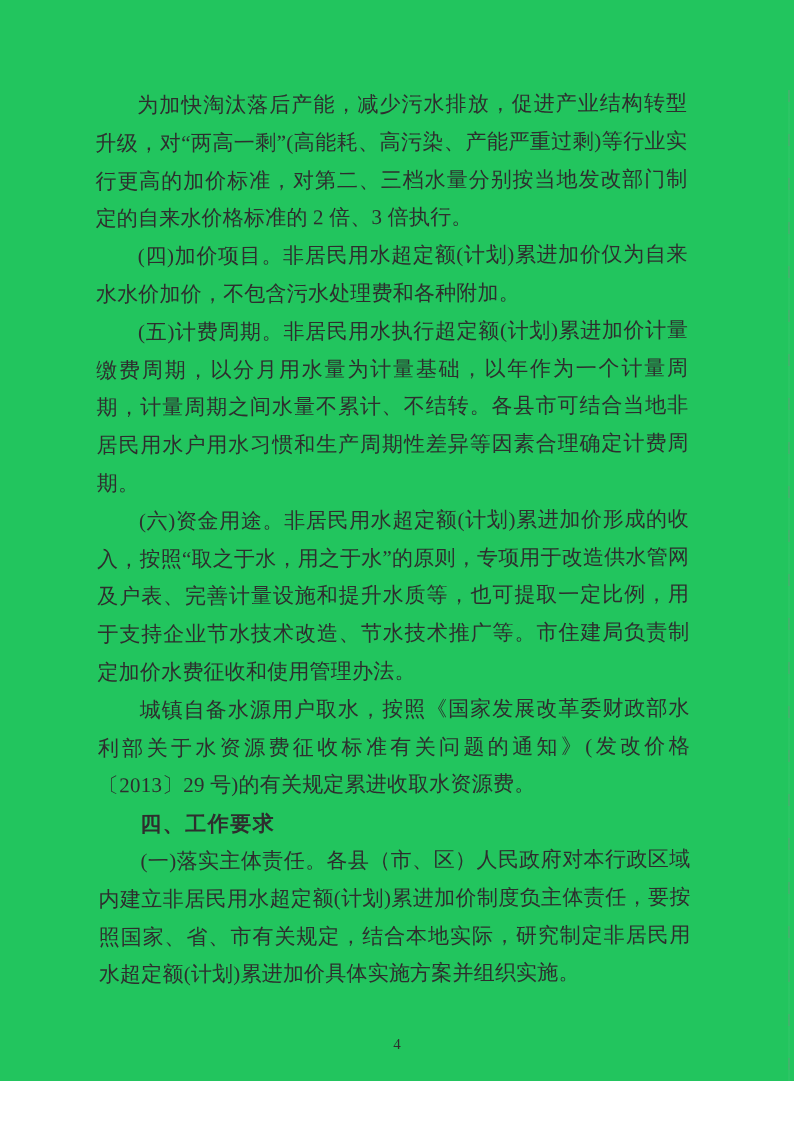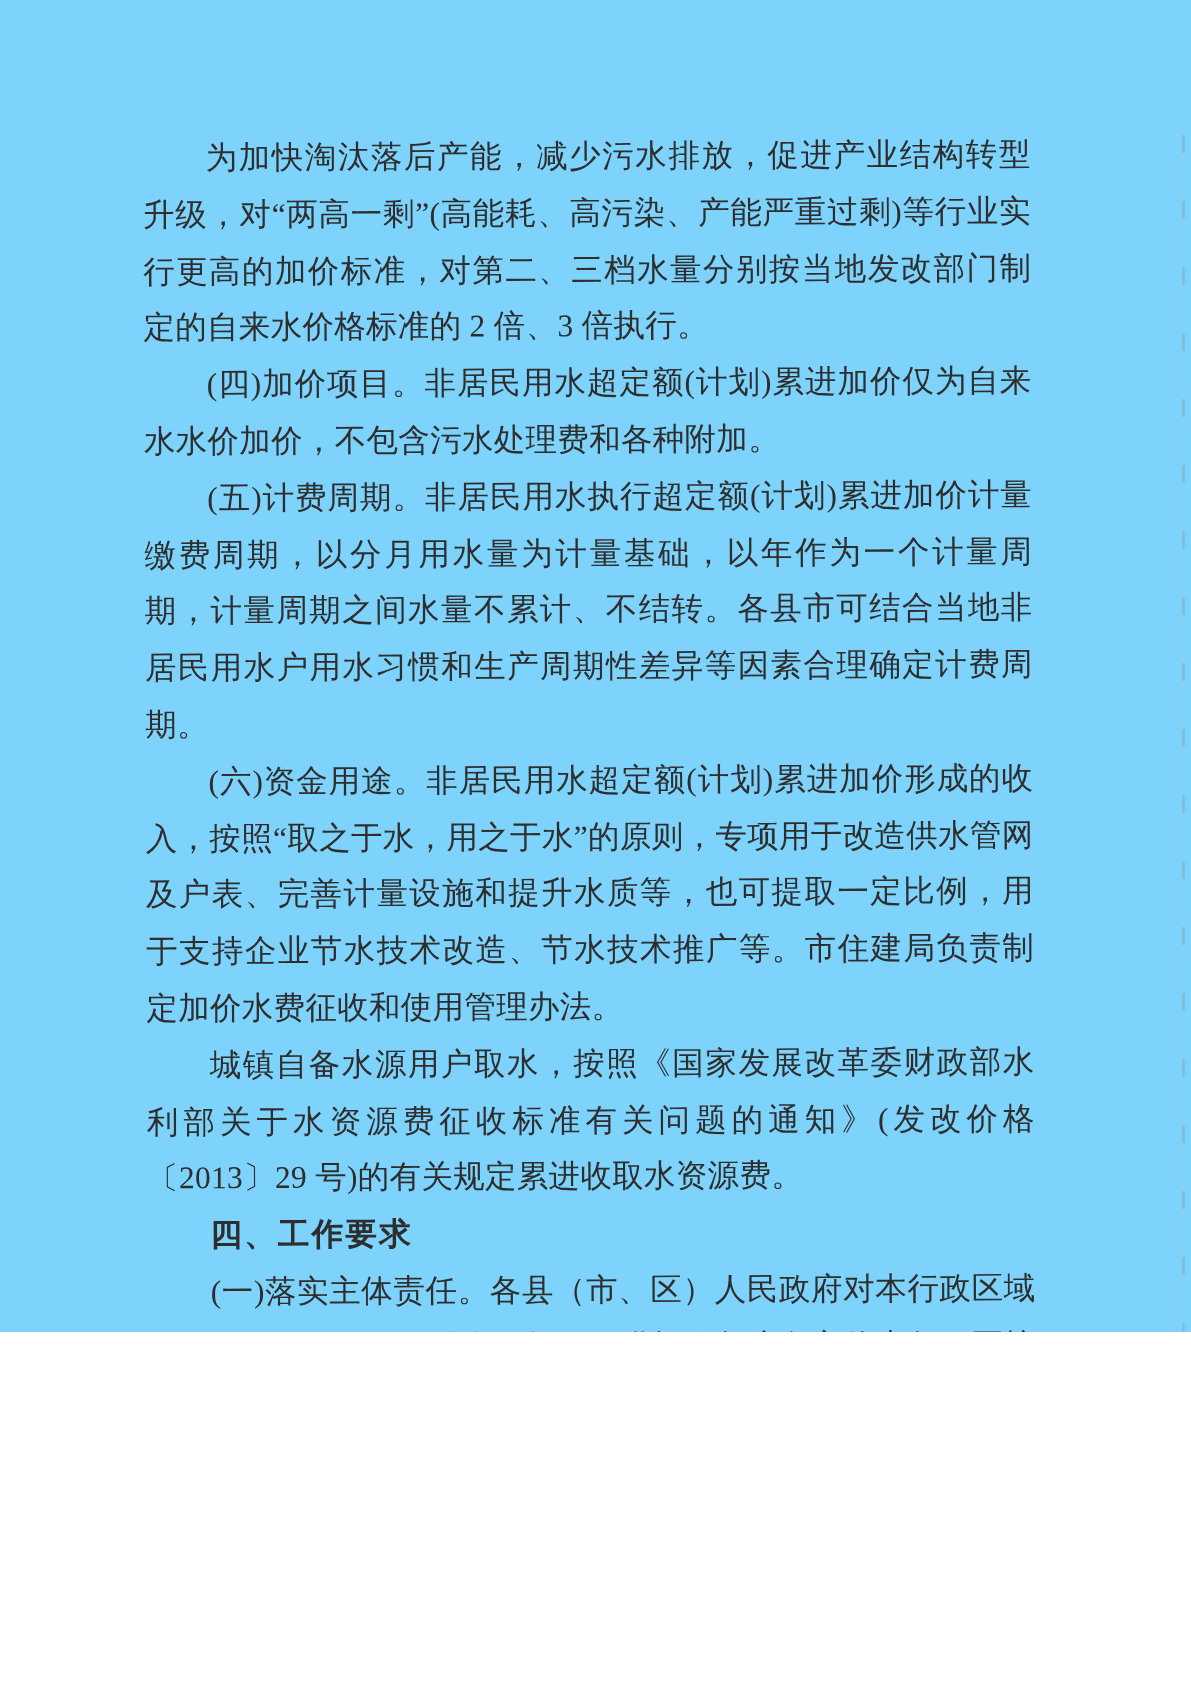--- a/index.html
+++ b/index.html
@@ -3,22 +3,22 @@
 <meta charset="utf-8">
 <style>
   html, body {
     margin: 0;
     padding: 0;
     background: #ffffff;
   }
   .page {
     position: relative;
     width: 794px;
-    height: 888px;
-    background: #7dd3fc;
+    height: 1081px;
+    background: #22c55e;
     overflow: hidden;
     font-family: "Liberation Serif", "DejaVu Serif", serif;
   }
   .content {
     position: absolute;
     left: 97px;
     top: 86px;
     width: 592px;
     color: #2e2e2e;
     font-size: 21px;

